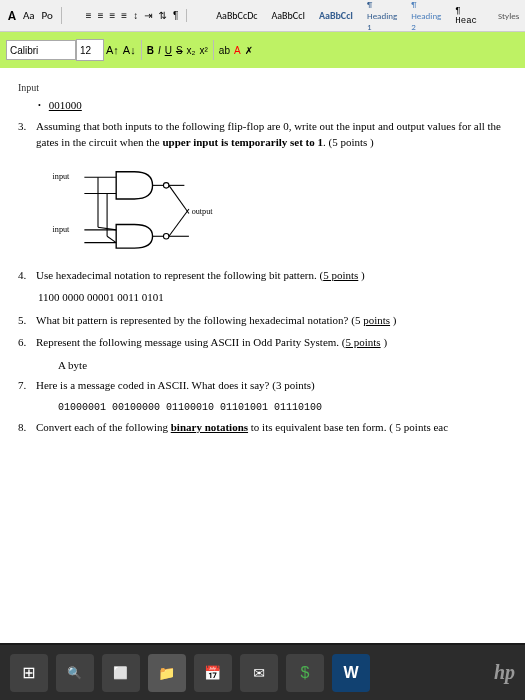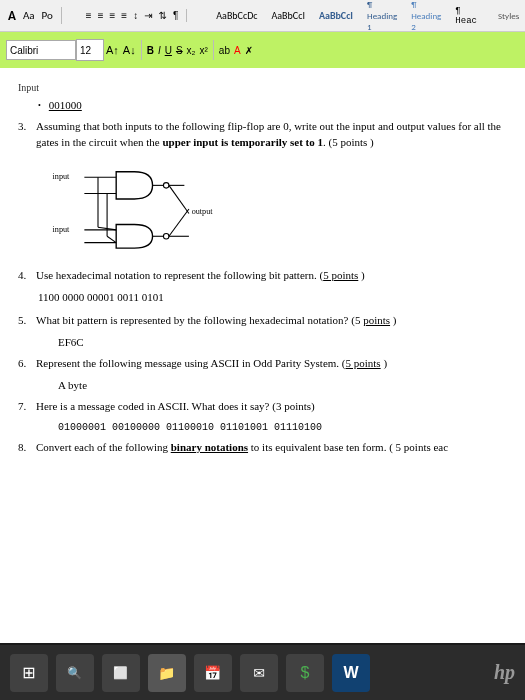--- a/index.html
+++ b/index.html
@@ -348,21 +348,20 @@
 
   <div class="bit-pattern">1100 0000 00001 0011 0101</div>
 
   <div class="question-item">
     <span class="question-num">5.</span>
     <span class="question-text">
       <span>What bit pattern is represented by the following hexadecimal notation? (5 </span><span class="underline-text">points</span><span> )</span>
     </span>
   </div>
 
-  <div class="indented-line">EF6C</div>
 
   <div class="question-item">
     <span class="question-num">6.</span>
     <span class="question-text">
       <span>Represent the following message using ASCII in Odd Parity System. (</span><span class="underline-text">5 points</span><span> )</span>
     </span>
   </div>
 
   <div class="indented-line">A byte</div>
 

